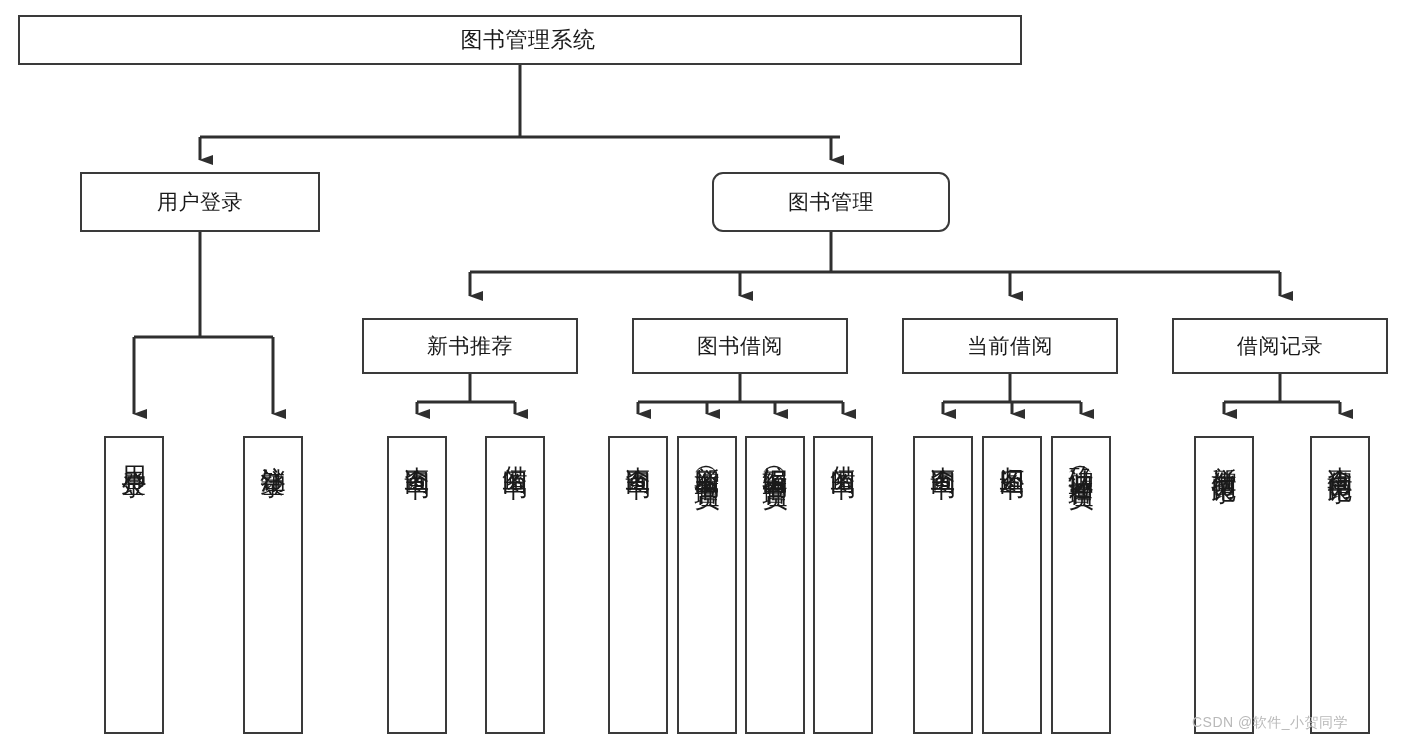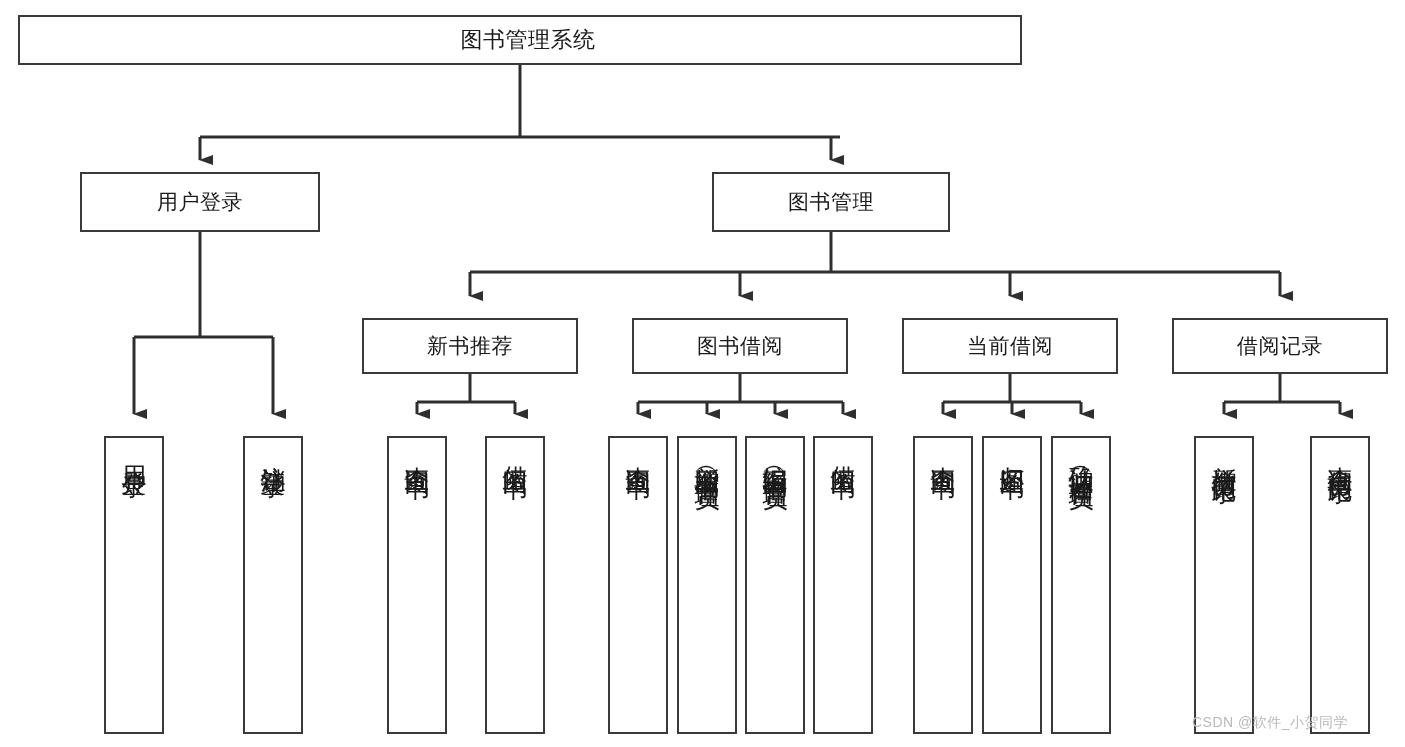--- a/index.html
+++ b/index.html
@@ -125,21 +125,21 @@
     </g>
   </svg>
 
   <div class="node h root" style="left:18px; top:15px; width:1004px; height:50px;padding-left:16px;">
     <span class="label">图书管理系统</span>
   </div>
 
   <div class="node h" style="left:80px; top:172px; width:240px; height:60px;">
     <span class="label">用户登录</span>
   </div>
-  <div class="node h" style="left:712px; top:172px; width:238px; height:60px;">
+  <div class="node h" style="left:712px; top:172px; width:238px; height:60px;border-radius:11px;">
     <span class="label">图书管理</span>
   </div>
 
   <div class="node h" style="left:632px; top:318px; width:216px; height:56px;">
     <span class="label">图书借阅</span>
   </div>
   <div class="node h" style="left:362px; top:318px; width:216px; height:56px;">
     <span class="label">新书推荐</span>
   </div>
   <div class="node h" style="left:1172px; top:318px; width:216px; height:56px;">

